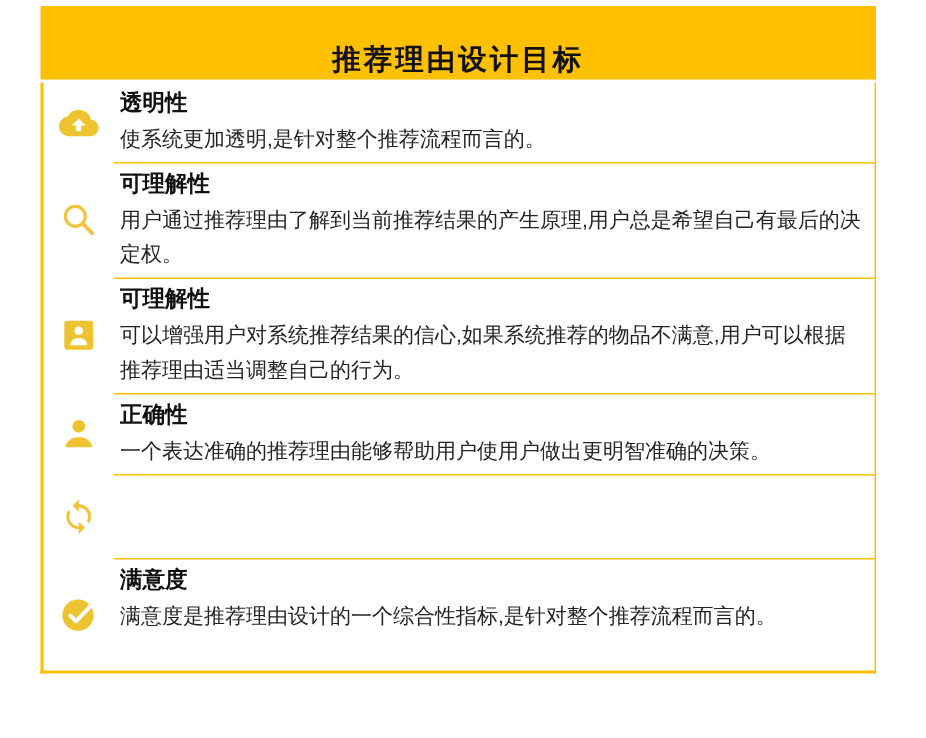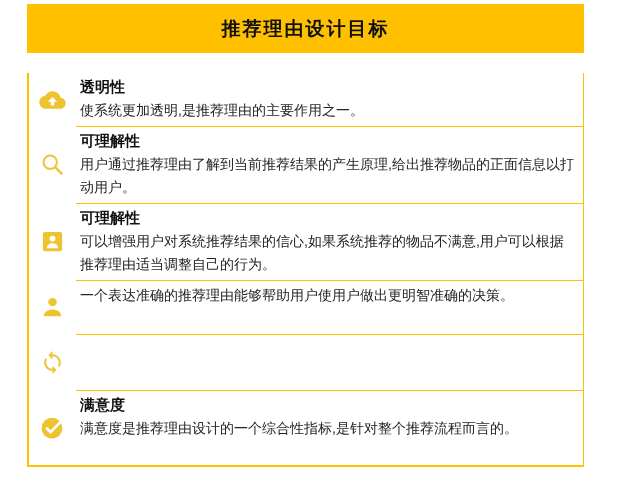--- a/index.html
+++ b/index.html
@@ -14,23 +14,23 @@
   .panel{
     position:absolute;
     left:27px;top:4px;
     width:557px;
     box-sizing:border-box;
   }
   .panel-header{
     height:49px;
     background:#FFC000;
     display:flex;
-    align-items:center;
+    align-items:flex-end;
     justify-content:center;
-    margin-bottom:20px;
+    margin-bottom:2px;
   }
   .panel-header .title{
     font-size:19px;
     font-weight:bold;
     letter-spacing:2px;
     color:#111111;
   }
   .panel-body{
     border-left:2px solid #FFC000;
     border-right:1px solid #FFC000;
@@ -90,36 +90,36 @@
     <div class="icon-cell">
       <span class="icon">
               <svg viewBox="0 0 24 20" width="27" height="22">
                 <path d="M19.35 8.04A7.49 7.49 0 0 0 12 2C9.11 2 6.6 3.64 5.35 6.04A5.99 5.99 0 0 0 0 12c0 3.31 2.69 6 6 6h13c2.76 0 5-2.24 5-5 0-2.64-2.05-4.78-4.65-4.96z" fill="#EDC32F"></path>
                 <path d="M10.45 15h3.1v-3.5h2.7L12 7.2l-4.25 4.3h2.7z" fill="#ffffff"></path>
               </svg>
             </span>
     </div>
     <div class="text-cell">
       <h3 class="goal-title">透明性</h3>
-      <p class="goal-desc">使系统更加透明,是推荐理由的主要作用之一。</p>
+      <p class="goal-desc">使系统更加透明,是针对整个推荐流程而言的。</p>
     </div>
   </div>
 
   <div class="row">
     <div class="icon-cell">
       <span class="icon">
               <svg viewBox="0 0 24 24" width="25" height="25">
                 <circle cx="9.8" cy="9.8" r="6.4" fill="none" stroke="#F0C53C" stroke-width="2"></circle>
                 <line x1="14.8" y1="14.8" x2="20.6" y2="20.6" stroke="#F0C53C" stroke-width="2.4" stroke-linecap="round"></line>
               </svg>
             </span>
     </div>
     <div class="text-cell">
       <h3 class="goal-title">可理解性</h3>
-      <p class="goal-desc">用户通过推荐理由了解到当前推荐结果的产生原理,给出推荐物品的正面信息以打动用户。</p>
+      <p class="goal-desc">用户通过推荐理由了解到当前推荐结果的产生原理,用户总是希望自己有最后的决定权。</p>
     </div>
   </div>
 
   <div class="row">
     <div class="icon-cell">
       <span class="icon">
               <svg viewBox="0 0 24 24" width="21" height="21">
                 <rect x="1" y="1" width="22" height="22" rx="2.5" fill="#EDC32F"></rect>
                 <circle cx="12" cy="8.6" r="3.3" fill="#ffffff"></circle>
                 <path d="M5.6 19.6c0-3.6 2.9-5.5 6.4-5.5s6.4 1.9 6.4 5.5z" fill="#ffffff"></path>
@@ -135,20 +135,21 @@
   <div class="row">
     <div class="icon-cell">
       <span class="icon">
               <svg viewBox="0 0 24 24" width="23" height="23">
                 <circle cx="12" cy="6.4" r="4.4" fill="#EDC32F"></circle>
                 <path d="M2.8 21c.5-4.6 4.4-6.9 9.2-6.9s8.7 2.3 9.2 6.9z" fill="#EDC32F"></path>
               </svg>
             </span>
     </div>
     <div class="text-cell">
+      <h3 class="goal-title">正确性</h3>
       <p class="goal-desc">一个表达准确的推荐理由能够帮助用户使用户做出更明智准确的决策。</p>
     </div>
   </div>
 
 
   <div class="row">
     <div class="icon-cell">
       <span class="icon">
               <svg viewBox="0 0 24 24" width="25" height="25">
                 <path fill="#F0C53C" d="M12 4V1L8 5l4 4V6c3.31 0 6 2.69 6 6 0 1.01-.25 1.97-.7 2.8l1.46 1.46A7.93 7.93 0 0 0 20 12c0-4.42-3.58-8-8-8zm0 14c-3.31 0-6-2.69-6-6 0-1.01.25-1.97.7-2.8L5.24 7.74A7.93 7.93 0 0 0 4 12c0 4.42 3.58 8 8 8v3l4-4-4-4v3z"></path>

